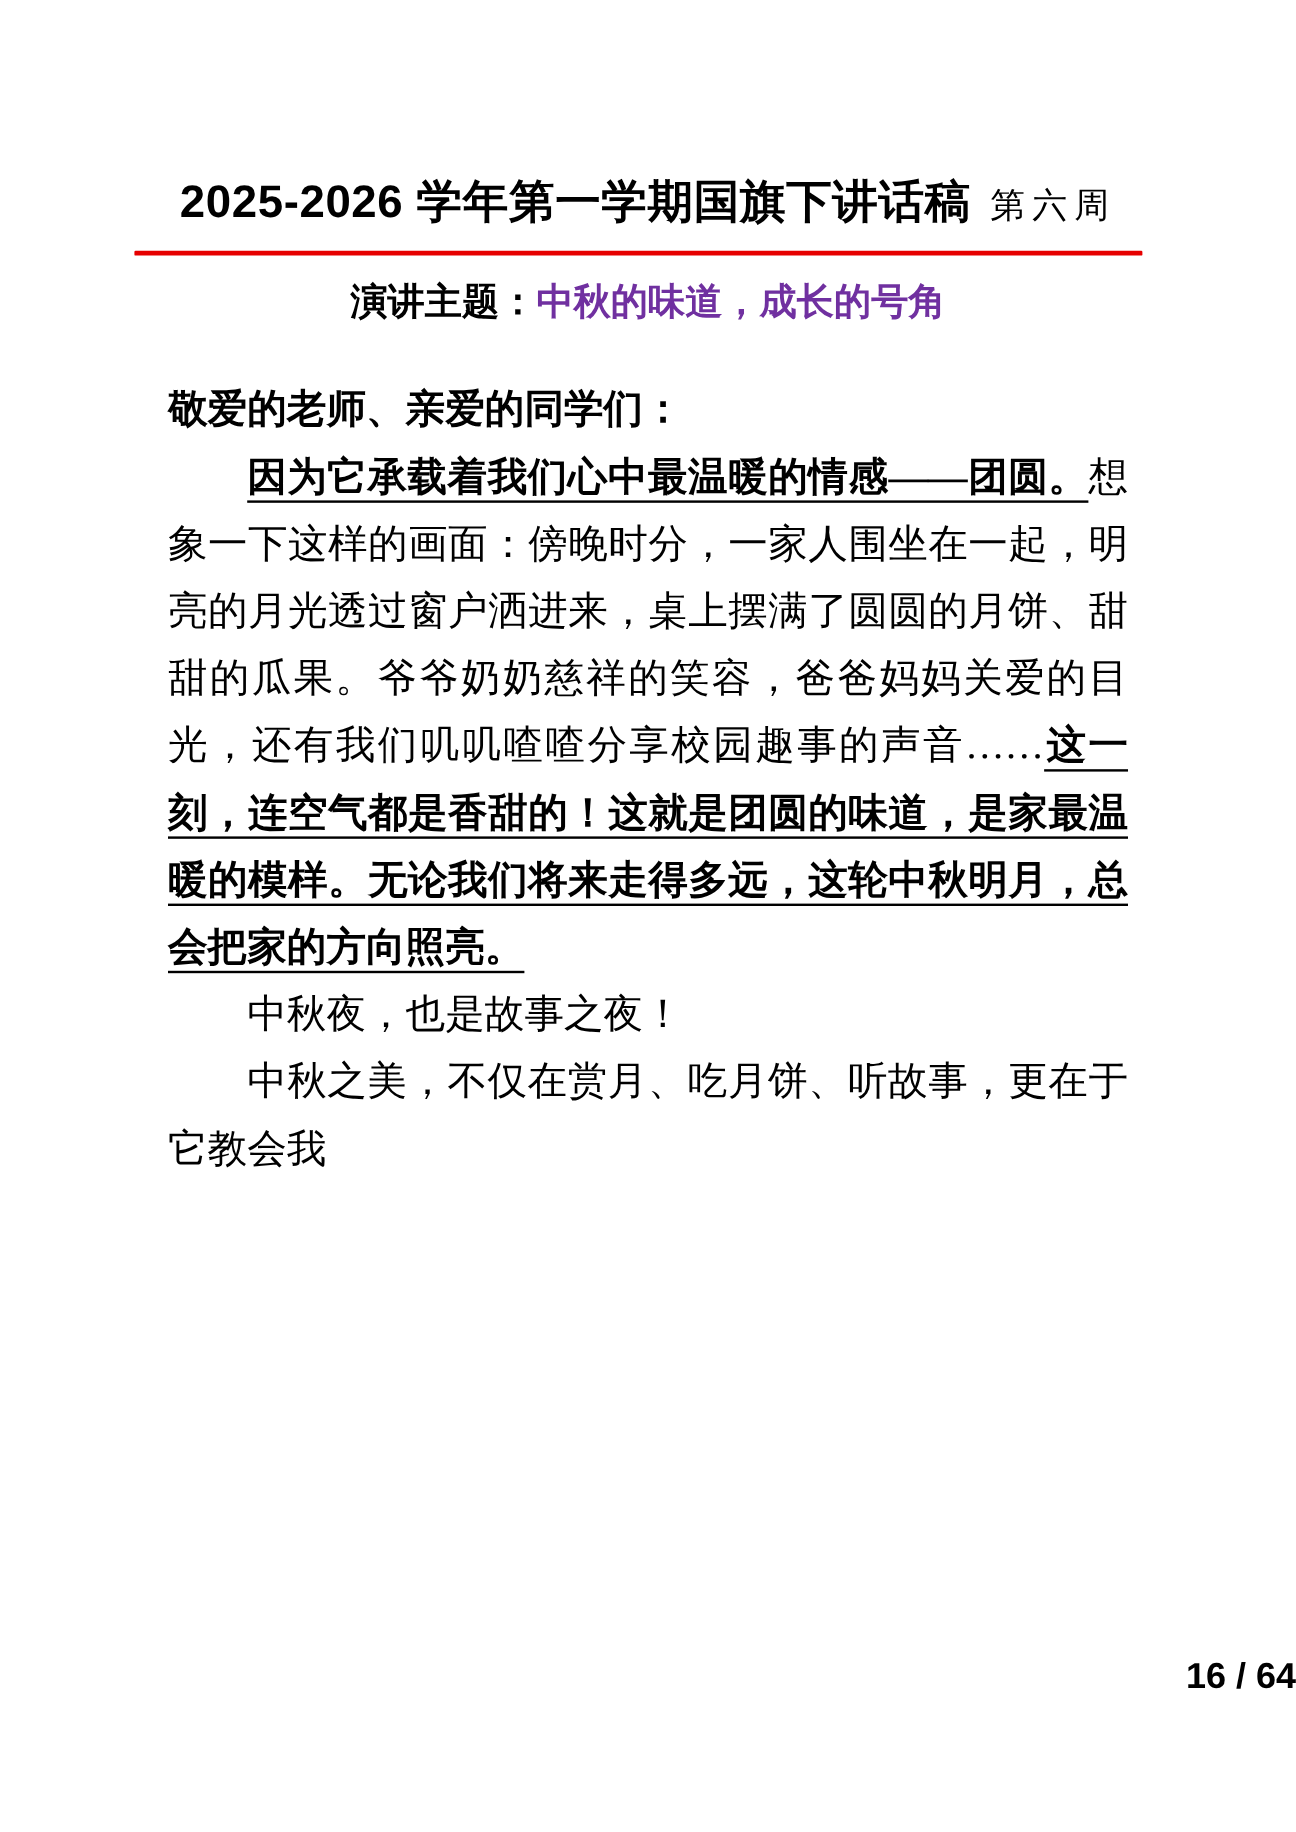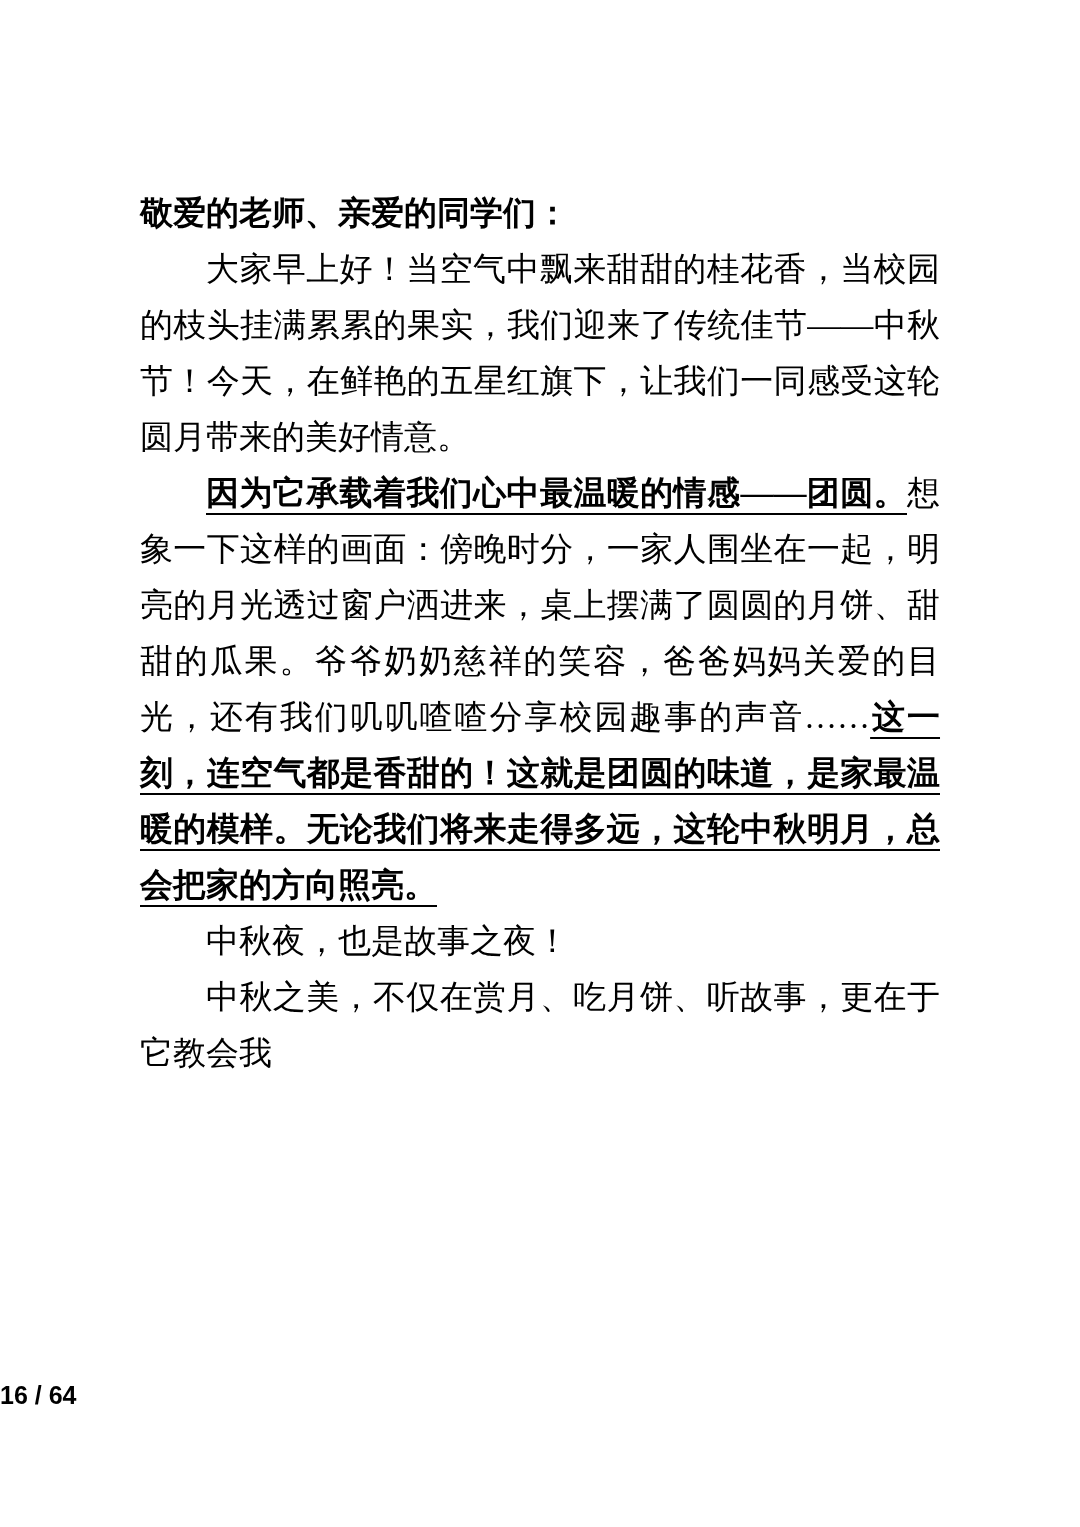--- a/index.html
+++ b/index.html
@@ -62,35 +62,41 @@
     font-weight: 700;
     text-decoration: underline;
     text-decoration-thickness: 2px;
     text-underline-offset: 9px;
   }
   .page-footer {
     position: absolute;
     left: 0;
     right: 0;
     top: 1381px;
-    text-align: left;
+    text-align: right;
     font-family: "Liberation Sans", "DejaVu Sans", sans-serif;
     font-weight: 700;
-    font-size: 25px;
+    font-size: 30px;
   }
 </style>
 </head>
 <body>
 
 <div class="page">
 
+  <header>
+    <h1 class="title-row"><span>2025-2026 学年第一学期国旗下讲话稿</span><span class="week-label">第六周</span></h1>
+
+    <div class="red-rule" style="background: rgb(230, 0, 0);"></div>
+
+    <div class="topic-row"><span class="topic-label">演讲主题：</span><span class="topic-value" style="color: rgb(112, 48, 160);">中秋的味道，成长的号角</span></div>
+  </header>
 
   <main class="doc-body" id="body-container">
       <div class="para"><span class="run bold">敬爱的老师、亲爱的同学们：</span></div>
-      <div class="para indent"><span class="run normal">大家早上好！当空气中飘来甜甜的桂花香，当校园的枝头挂满累累的果实，我们迎来了传统佳节——中秋节！今天，在鲜艳的五星红旗下，让我们一同感受这轮圆月带来的美好情意。</span></div>
       <div class="para indent"><span class="run bold-underline">因为它承载着我们心中最温暖的情感——团圆。</span><span class="run normal">想象一下这样的画面：傍晚时分，一家人围坐在一起，明亮的月光透过窗户洒进来，桌上摆满了圆圆的月饼、甜甜的瓜果。爷爷奶奶慈祥的笑容，爸爸妈妈关爱的目光，还有我们叽叽喳喳分享校园趣事的声音……</span><span class="run bold-underline">这一刻，连空气都是香甜的！这就是团圆的味道，是家最温暖的模样。无论我们将来走得多远，这轮中秋明月，总会把家的方向照亮。</span></div>
       <div class="para indent"><span class="run normal">中秋夜，也是故事之夜！</span></div>
       <div class="para indent"><span class="run normal">中秋之美，不仅在赏月、吃月饼、听故事，更在于它教会我</span></div>
     </main>
 
   <footer class="page-footer">
     <span>16 / 64</span>
   </footer>
 
 </div>

